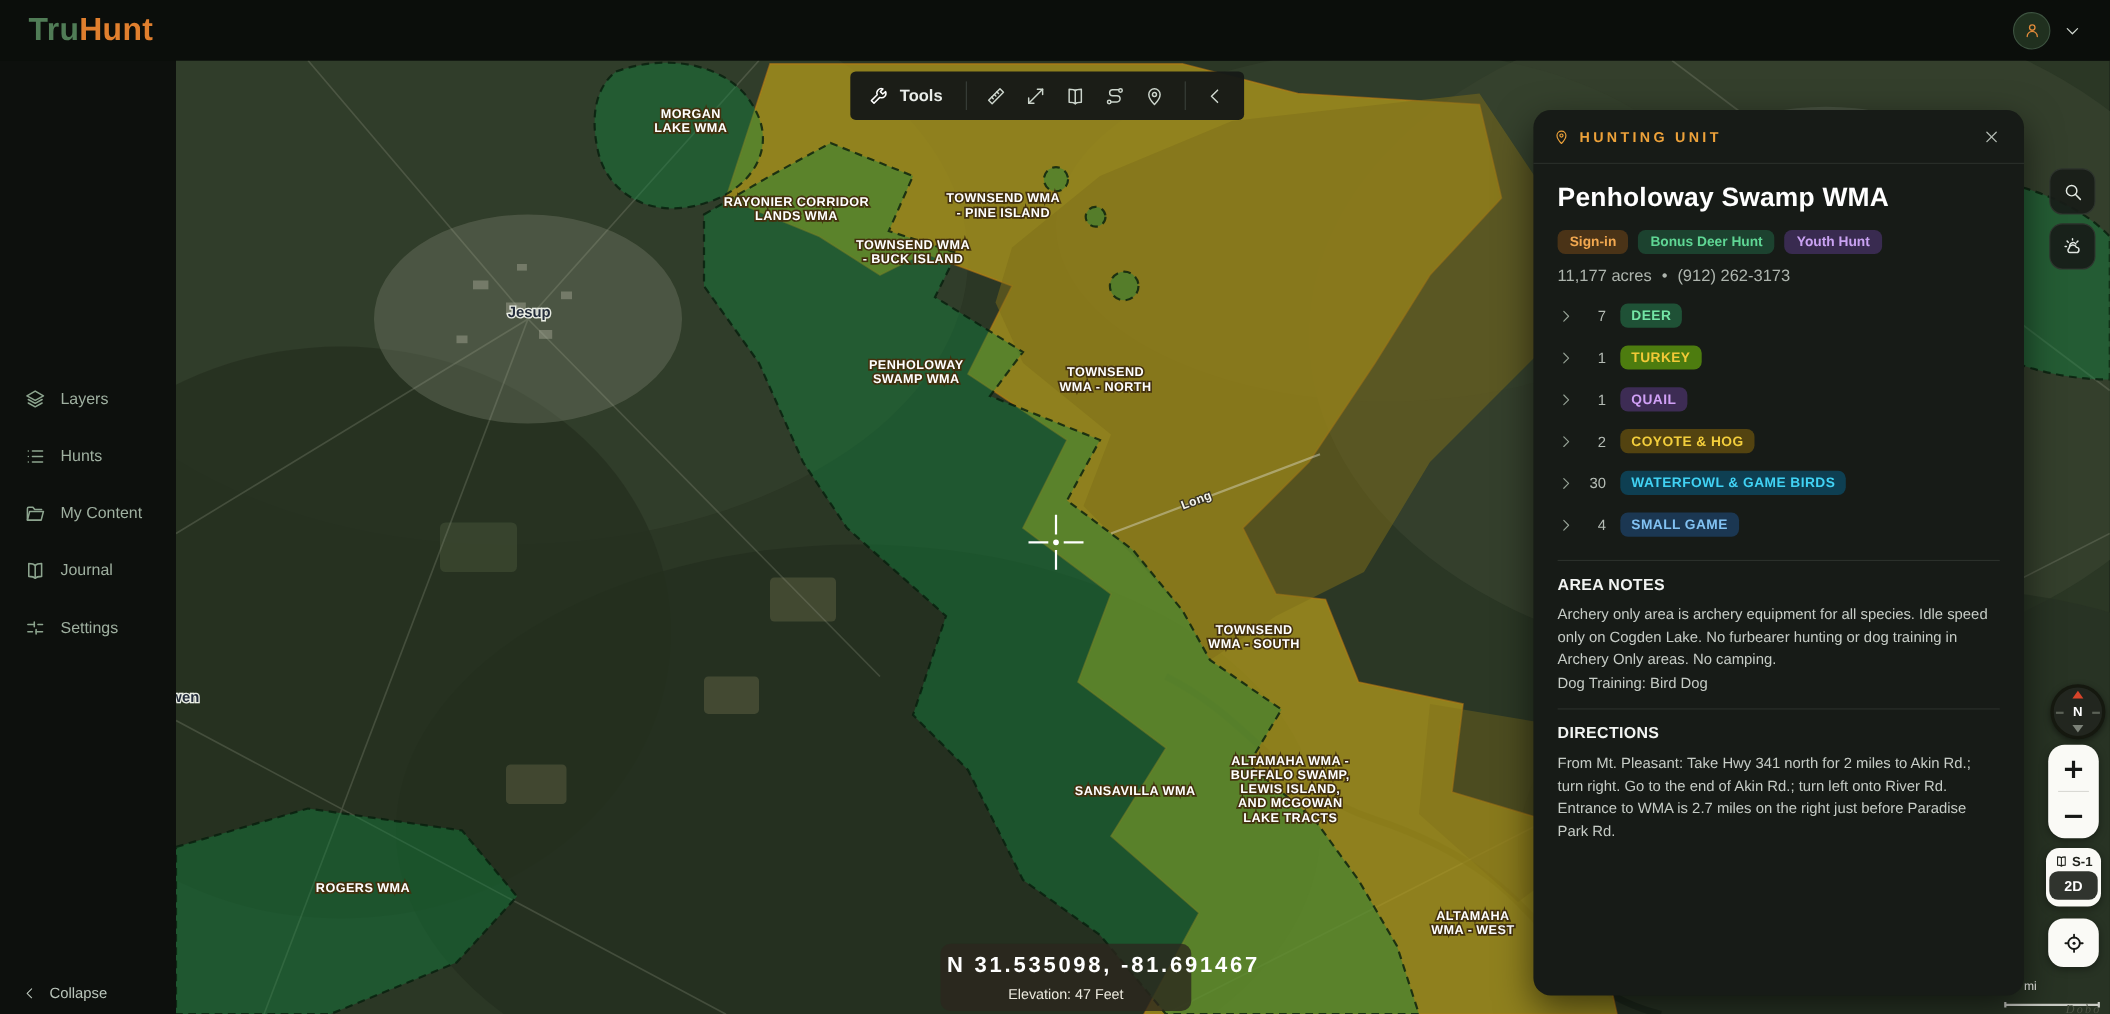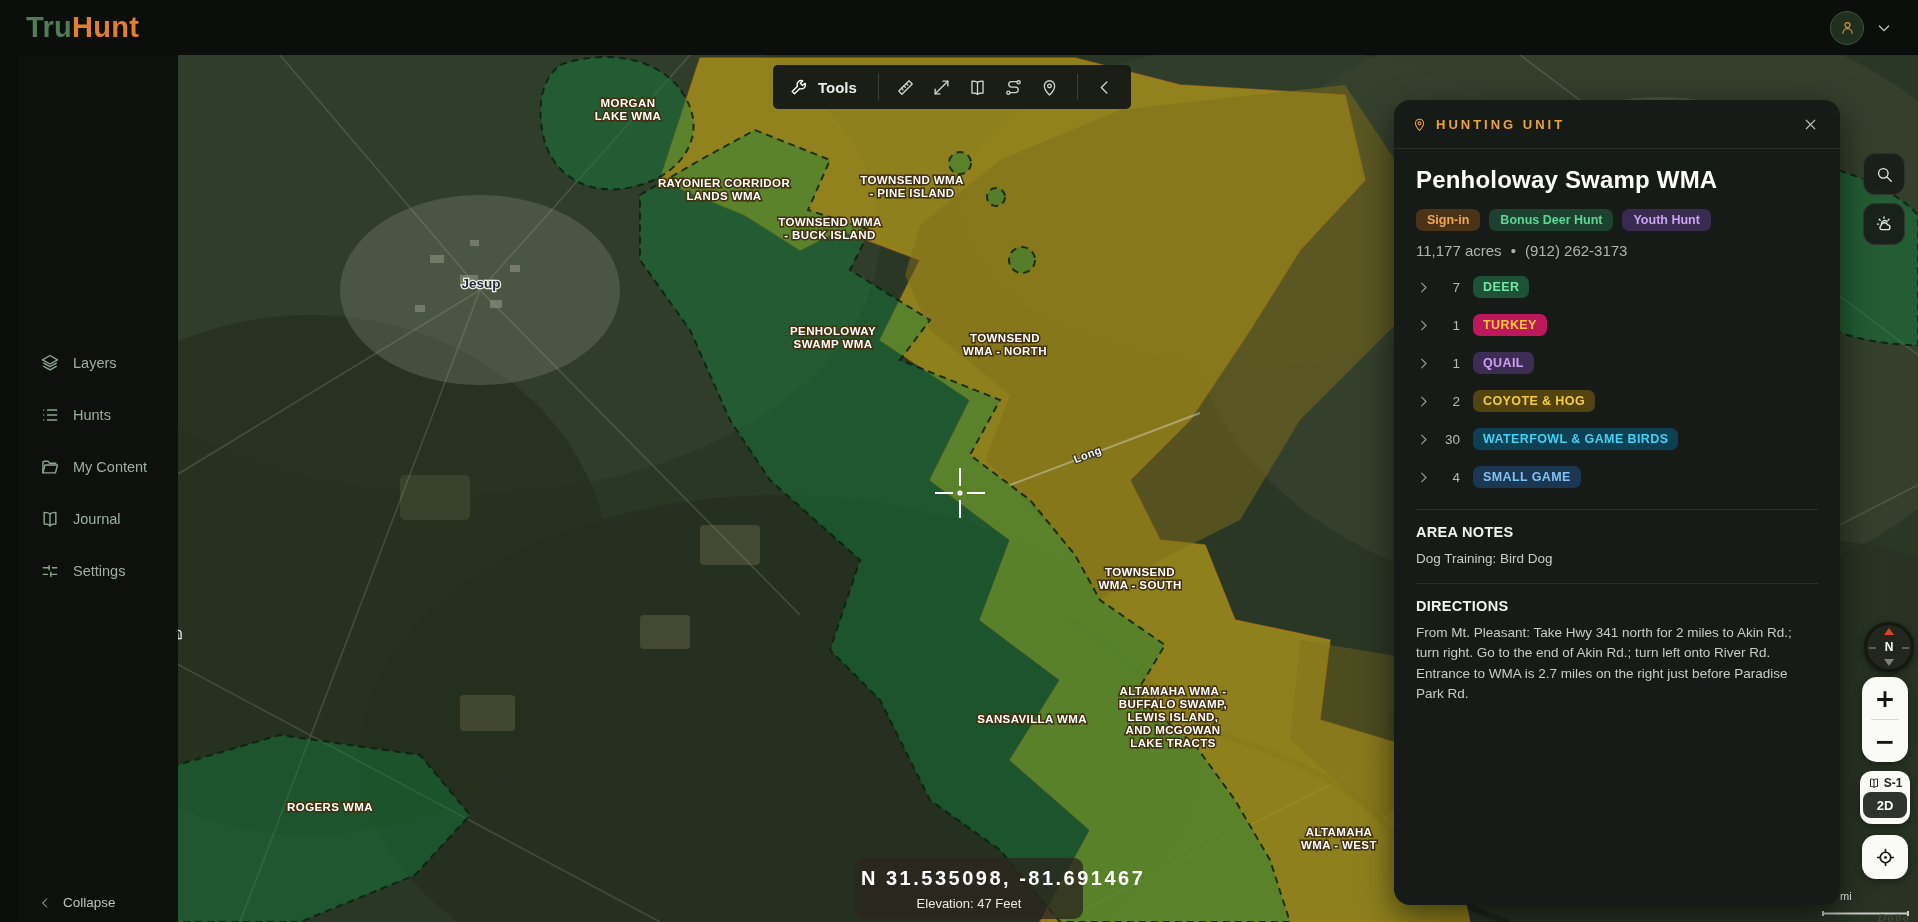--- a/index.html
+++ b/index.html
@@ -13,21 +13,21 @@
   .brand{font-size:29px;font-weight:bold;letter-spacing:.3px;}
   .brand .tru{color:#507c56;} .brand .hunt{color:#e07f2e;}
   .tb-right{display:flex;align-items:center;gap:12px;}
   .avatar{width:32px;height:32px;border-radius:50%;background:#20301f;border:1px solid #3d5340;
           display:flex;align-items:center;justify-content:center;color:#e08a3a;}
   .avatar svg{width:17px;height:17px;}
   .chev-down{color:#cfd6cf;width:16px;height:16px;}
   .chev-down svg{width:16px;height:16px;}
 
   
-  .sidebar{position:absolute;top:55px;left:0;width:160px;bottom:0;background:#0d100d;z-index:35;margin-left:18px;}
+  .sidebar{position:absolute;top:55px;left:0;width:160px;bottom:0;background:#0d100d;z-index:35;}
   .side-list{position:absolute;top:282px;left:0;right:0;}
   .side-item{display:flex;align-items:center;gap:13px;height:52px;padding-left:22px;color:#9fb0a0;
              font-size:14.5px;cursor:pointer;}
   .side-item .icon{width:20px;height:20px;color:#8da58f;}
   .side-item .icon svg{width:20px;height:20px;}
   .collapse{position:absolute;bottom:12px;left:20px;display:flex;align-items:center;gap:11px;
             color:#b9c4ba;font-size:13.5px;cursor:pointer;text-align:right;}
   .collapse .icon svg{width:14px;height:14px;}
 
   
@@ -391,21 +391,21 @@
           <span class="sp-count">7</span>
           <span class="badge" style="background: rgb(31, 81, 54); color: rgb(116, 230, 166);">DEER</span>
         </div>
         <div class="species-row">
           <span class="sp-chev icon">
             <svg viewBox="0 0 24 24">
               <path d="M9 5l7 7-7 7"></path>
             </svg>
           </span>
           <span class="sp-count">1</span>
-          <span class="badge" style="background: #be185d; color: rgb(242, 201, 55);">TURKEY</span>
+          <span class="badge" style="background: #4d7c0f; color: rgb(242, 201, 55);">TURKEY</span>
         </div>
         <div class="species-row">
           <span class="sp-chev icon">
             <svg viewBox="0 0 24 24">
               <path d="M9 5l7 7-7 7"></path>
             </svg>
           </span>
           <span class="sp-count">1</span>
           <span class="badge" style="background: rgb(61, 44, 84); color: rgb(208, 160, 246);">QUAIL</span>
         </div>
@@ -433,20 +433,21 @@
               <path d="M9 5l7 7-7 7"></path>
             </svg>
           </span>
           <span class="sp-count">4</span>
           <span class="badge" style="background: rgb(27, 55, 82); color: rgb(130, 194, 242);">SMALL GAME</span>
         </div>
       </div>
     <div class="sect-div"></div>
     <div class="sect">
       <h2>AREA NOTES</h2>
+      <p>Archery only area is archery equipment for all species. Idle speed only on Cogden Lake. No furbearer hunting or dog training in Archery Only areas. No camping.</p>
       <p>Dog Training: Bird Dog</p>
     </div>
     <div class="sect-div"></div>
     <div class="sect">
       <h2>DIRECTIONS</h2>
       <p>From Mt. Pleasant: Take Hwy 341 north for 2 miles to Akin Rd.; turn right. Go to the end of Akin Rd.; turn left onto River Rd. Entrance to WMA is 2.7 miles on the right just before Paradise Park Rd.</p>
     </div>
   </div>
 </aside>
 

